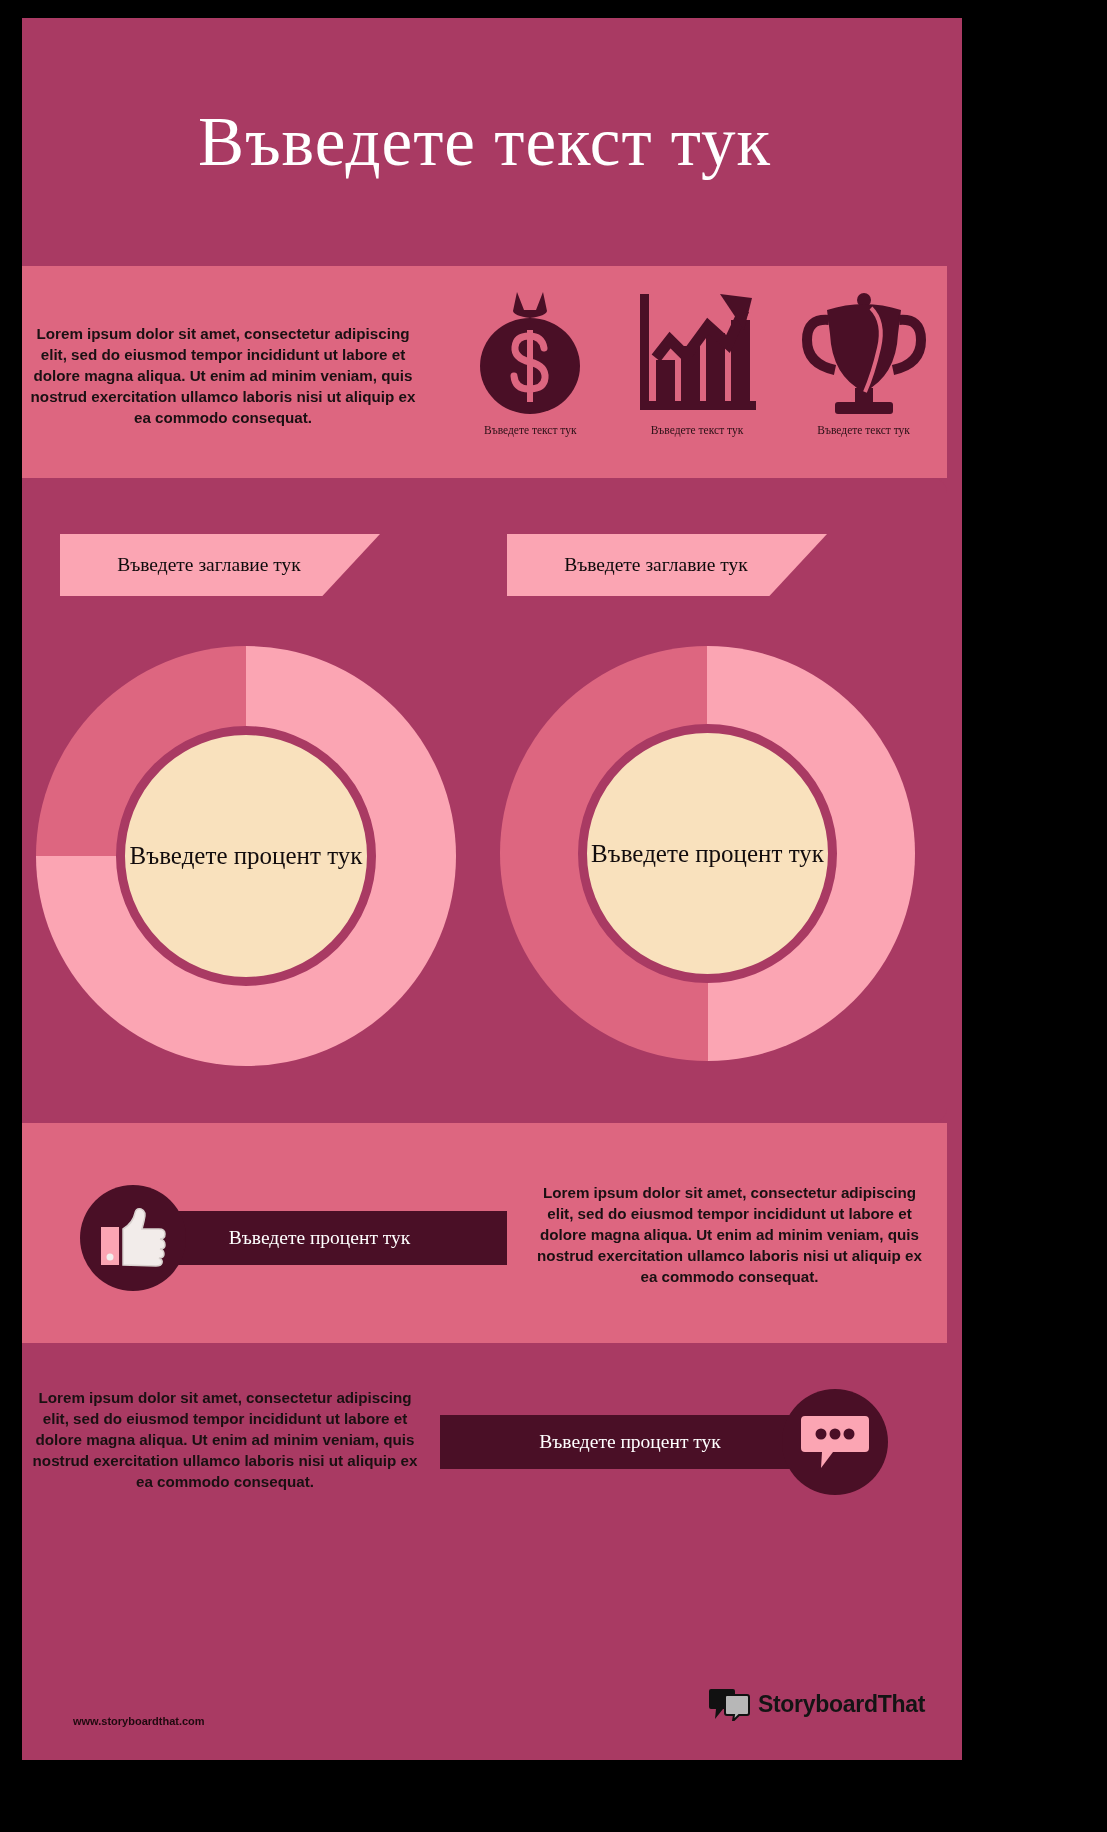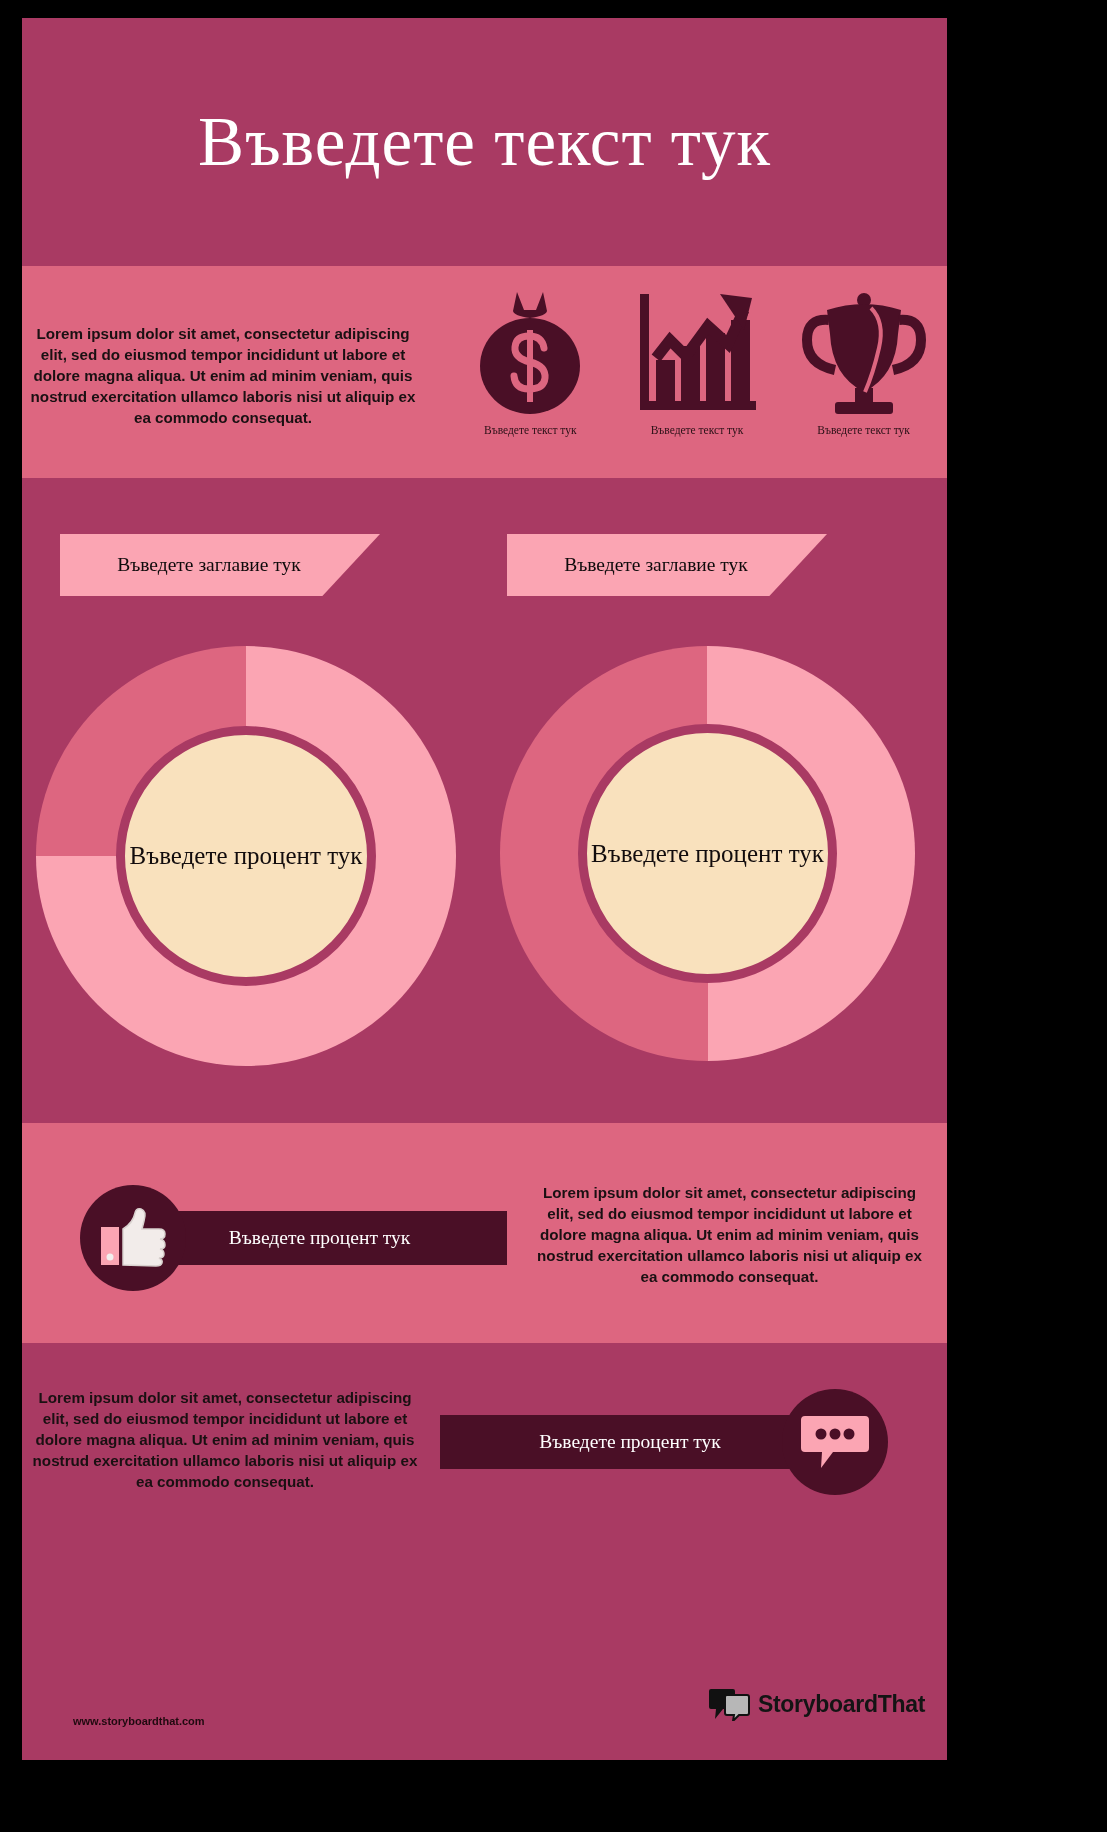--- a/index.html
+++ b/index.html
@@ -4,20 +4,21 @@
 <style>
   html,body{margin:0;padding:0;background:#000;}
   body{width:1107px;height:1832px;font-family:"Liberation Sans",sans-serif;}
 
   .poster{
     position:absolute;
     left:22px; top:18px;
     width:925px; height:1742px;
     background:#a93a63;
     overflow:hidden;
+    padding-left:15px;
   }
 
   
   .title-band{
     position:absolute;left:0;top:0;width:925px;height:248px;
     background:#a93a63;
     display:flex;align-items:center;justify-content:center;
   }
   .title-text{
     font-family:"Liberation Serif",serif;

